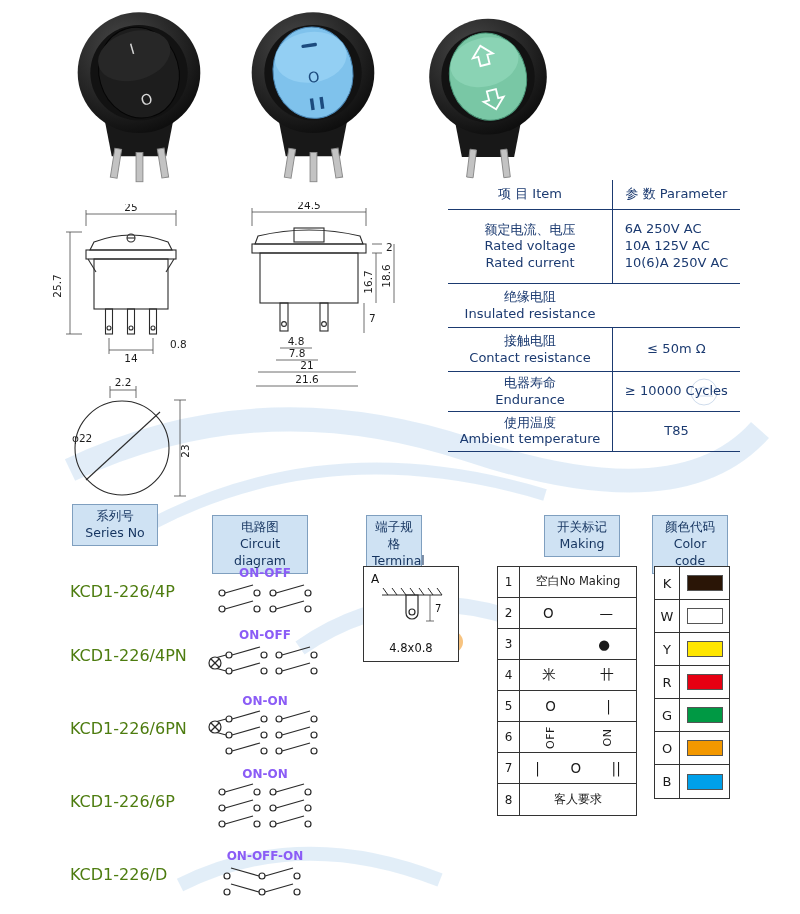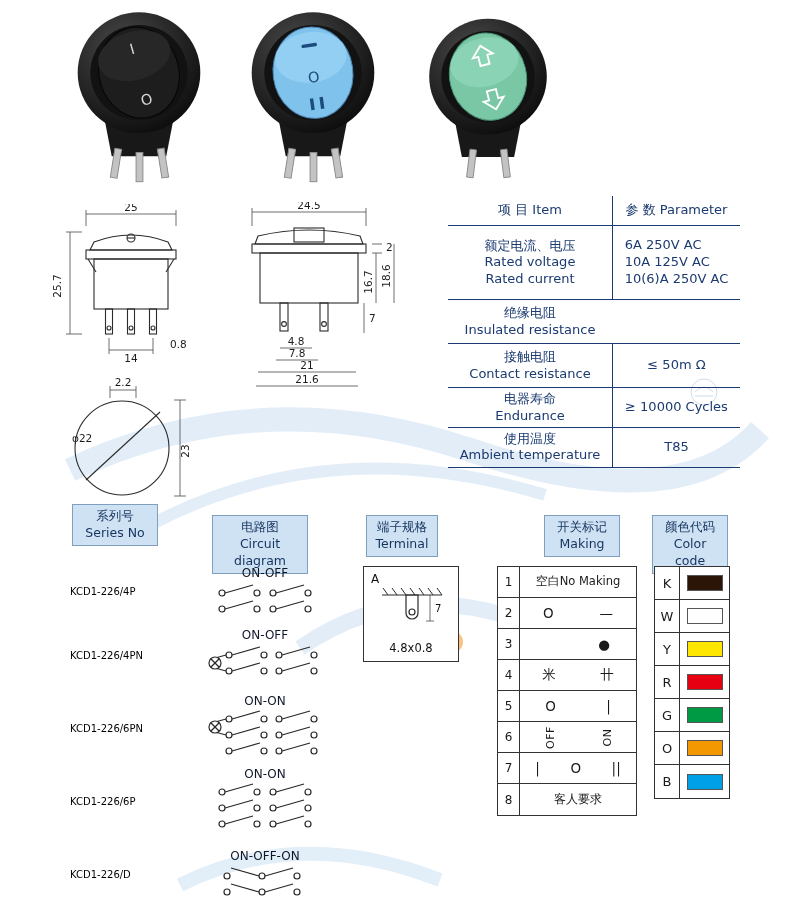--- a/index.html
+++ b/index.html
@@ -10,36 +10,36 @@
   svg text{font-family:"DejaVu Sans","Liberation Sans",sans-serif}
   .dim{font-size:10.5px;fill:#1c1c1c}
   .dwgline{stroke:#2b2b2b;stroke-width:1.1;fill:none}
   .thin{stroke:#4a4a4a;stroke-width:0.8;fill:none}
 
   
   .watermark{position:absolute;left:0;top:0;z-index:0;pointer-events:none}
   .content{position:absolute;left:0;top:0;width:800px;height:914px;z-index:1}
 
   
-  .spec{position:absolute;left:448px;top:196px;width:292px;color:#1b3a70}
+  .spec{position:absolute;left:448px;top:180px;width:292px;color:#1b3a70}
   .spec-row{display:flex;border-bottom:1.5px solid #1b3a70;align-items:stretch}
   .spec-row .item{width:164px;display:flex;flex-direction:column;justify-content:center;text-align:center;font-size:13px;line-height:1.25;padding:3px 2px}
   .spec-row .param{flex:1;border-left:1.5px solid #1b3a70;display:flex;align-items:center;justify-content:center;text-align:left;font-size:13px;line-height:1.3;padding:3px 2px}
   .spec-head{height:30px;font-size:13.5px}
   .spec-head .item,.spec-head .param{justify-content:center;align-items:center;display:flex;flex-direction:row}
   .h74{min-height:74px}.h44{min-height:44px}.h40{min-height:40px}.h38{min-height:38px}
 
   
   .colhead{position:absolute;background:#cfe2f3;border:1px solid #7f9fbf;color:#14335f;text-align:center;font-size:12.5px;line-height:1.35;padding:3px 5px;white-space:pre-line}
 
   
   .series-row{position:absolute;left:70px;width:268px;display:flex;align-items:center}
-  .series-name{width:122px;font-size:10px;color:#000000}
+  .series-name{width:122px;font-size:16px;color:#4d7c0f}
   .circuit{flex:1;text-align:center}
-  .circuit-label{font-size:12px;font-weight:400;color:#0f172a;margin-bottom:1px}
+  .circuit-label{font-size:12px;font-weight:700;color:#8b5cf6;margin-bottom:1px}
   .circuit svg{display:block;margin:0 auto}
 
   
   .terminal-box{position:absolute;left:363px;top:566px;width:96px;height:96px;border:1px solid #333;background:#fff}
 
   
   .making{position:absolute;left:497px;top:566px;width:140px;border:1px solid #333;background:#fff}
   .mrow{display:flex;height:31px;border-bottom:1px solid #333;align-items:stretch}
   .mrow:last-child{border-bottom:none}
   .mno{width:22px;border-right:1px solid #333;display:flex;align-items:center;justify-content:center;font-size:12px}
@@ -270,21 +270,21 @@
           <span>Ambient temperature</span>
         </div>
       <div class="param">T85</div>
     </div>
   </div>
 
   <div class="colhead" style="left:72px;top:504px;width:86px">系列号
 Series No</div>
   <div class="colhead" style="left:212px;top:515px;width:96px">电路图
 Circuit diagram</div>
-  <div class="colhead" style="left:366px;top:515px;width:72px">端子规格
+  <div class="colhead" style="left:366px;top:515px;width:56px">端子规格
 Terminal</div>
   <div class="colhead" style="left:544px;top:515px;width:76px">开关标记
 Making</div>
   <div class="colhead" style="left:652px;top:515px;width:76px">颜色代码
 Color code</div>
 
   <div class="series-row" style="top:560px;height:62px">
     <span class="series-name">KCD1-226/4P</span>
     <div class="circuit">
       <div class="circuit-label">ON-OFF</div>

